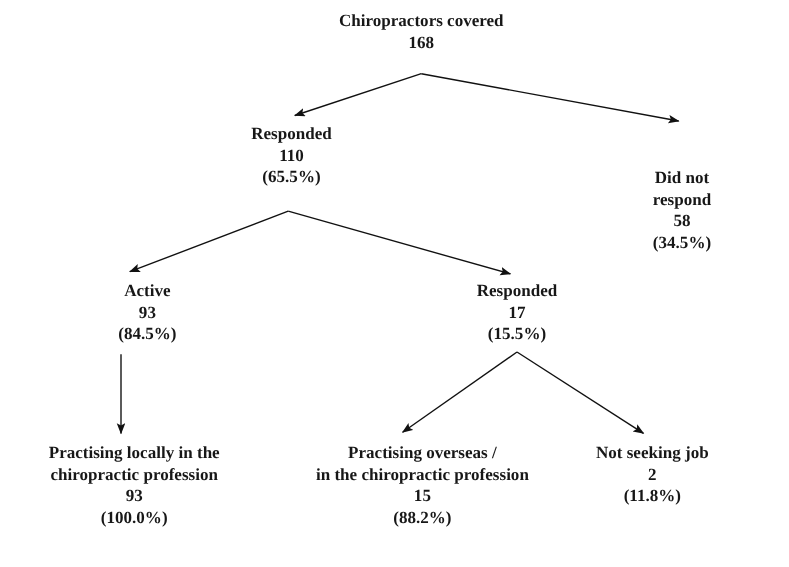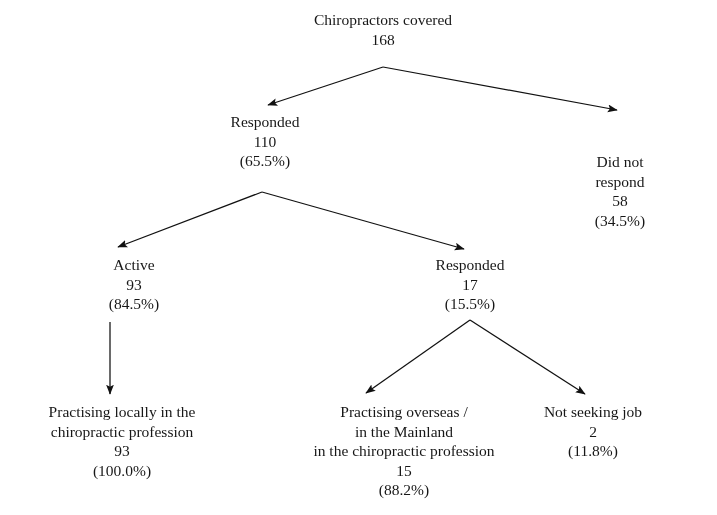--- a/index.html
+++ b/index.html
@@ -8,20 +8,21 @@
     background: #ffffff;
   }
   #page {
     position: relative;
     width: 717px;
     height: 515px;
     background: #ffffff;
     overflow: hidden;
     font-family: "Liberation Serif", "DejaVu Serif", serif;
     color: #1a1a1a;
+    font-weight: bold;
   }
   #arrow-layer {
     position: absolute;
     left: 0;
     top: 0;
     width: 717px;
     height: 515px;
     pointer-events: none;
   }
   .node {
@@ -59,17 +60,17 @@
       </g>
   </svg>
 
   <div id="nodes">
       <div class="node" style="left: 383px; top: 10px;"><span class="line">Chiropractors covered</span><span class="line">168</span></div>
       <div class="node" style="left: 265px; top: 112px;"><span class="line">Responded</span><span class="line">110</span><span class="line">(65.5%)</span></div>
       <div class="node" style="left: 620px; top: 120px; margin-top: 32px;"><span class="line">Did not respond</span><span class="line">58</span><span class="line">(34.5%)</span></div>
       <div class="node" style="left: 110px; top: 255px; margin-left: 24px;"><span class="line">Active</span><span class="line">93</span><span class="line">(84.5%)</span></div>
       <div class="node" style="left: 470px; top: 255px;"><span class="line">Responded</span><span class="line">17</span><span class="line">(15.5%)</span></div>
       <div class="node" style="left: 122px; top: 402px;"><span class="line">Practising locally in the</span><span class="line">chiropractic profession</span><span class="line">93</span><span class="line">(100.0%)</span></div>
-      <div class="node" style="left: 404px; top: 402px;"><span class="line">Practising overseas /</span><span class="line">in the Mainland</span><span class="line">in the chiropractic profession</span><span class="line">15</span><span class="line">(88.2%)</span></div>
+      <div class="node" style="left: 384px; top: 402px;"><span class="line">Practising overseas /</span><span class="line">in the chiropractic profession</span><span class="line">15</span><span class="line">(88.2%)</span></div>
       <div class="node" style="left: 593px; top: 402px;"><span class="line">Not seeking job</span><span class="line">2</span><span class="line">(11.8%)</span></div>
     </div>
 
 </div>
 
 </body></html>

